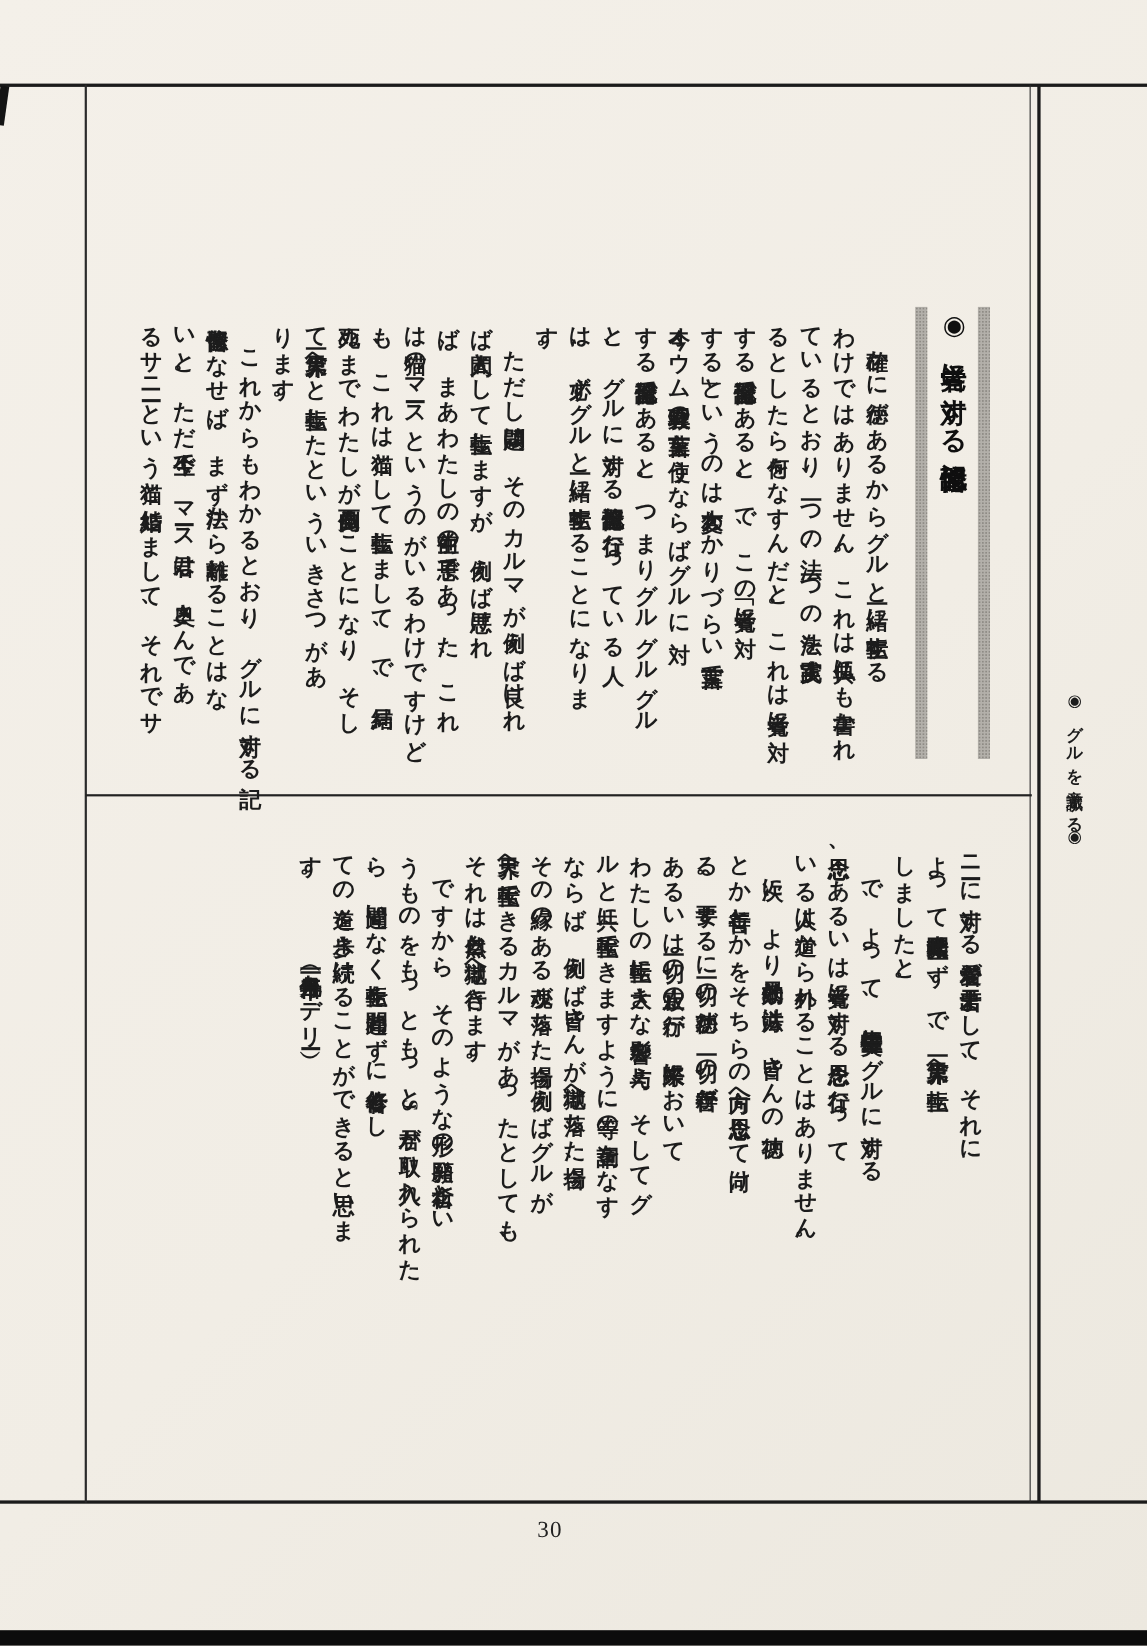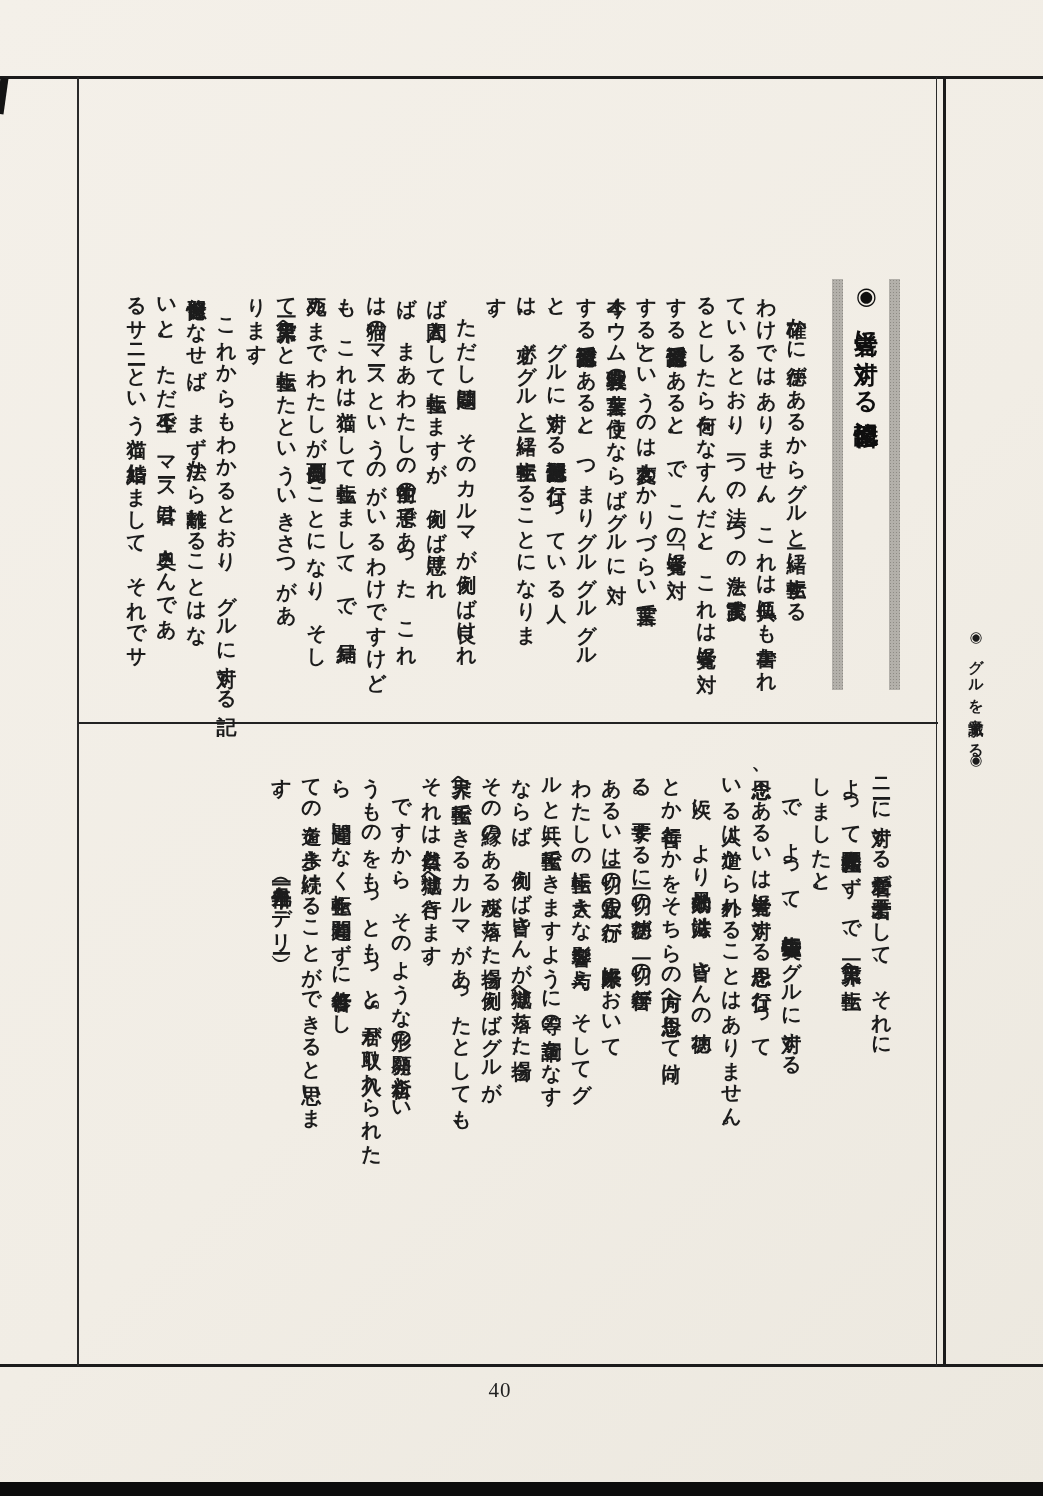--- a/index.html
+++ b/index.html
@@ -132,15 +132,15 @@
       <div class="vcol">それは自然と地獄へ行きます。</div>
       <div class="vcol">　ですから、そのような形の発願、祈念とい</div>
       <div class="vcol">うものをもっともっとS君が取り入れられた</div>
       <div class="vcol">ら、間違いなく転生を間違わずに修行者とし</div>
       <div class="vcol">ての道を歩き続けることができると思いま</div>
       <div class="vcol">す。　　　（九一年十月十一日　デリー）</div>
     </div>
 
   <div class="side-label">◉グルを意識する◉</div>
 
-  <div class="page-number">40</div>
+  <div class="page-number">30</div>
 
 </div>
 
 </body></html>

